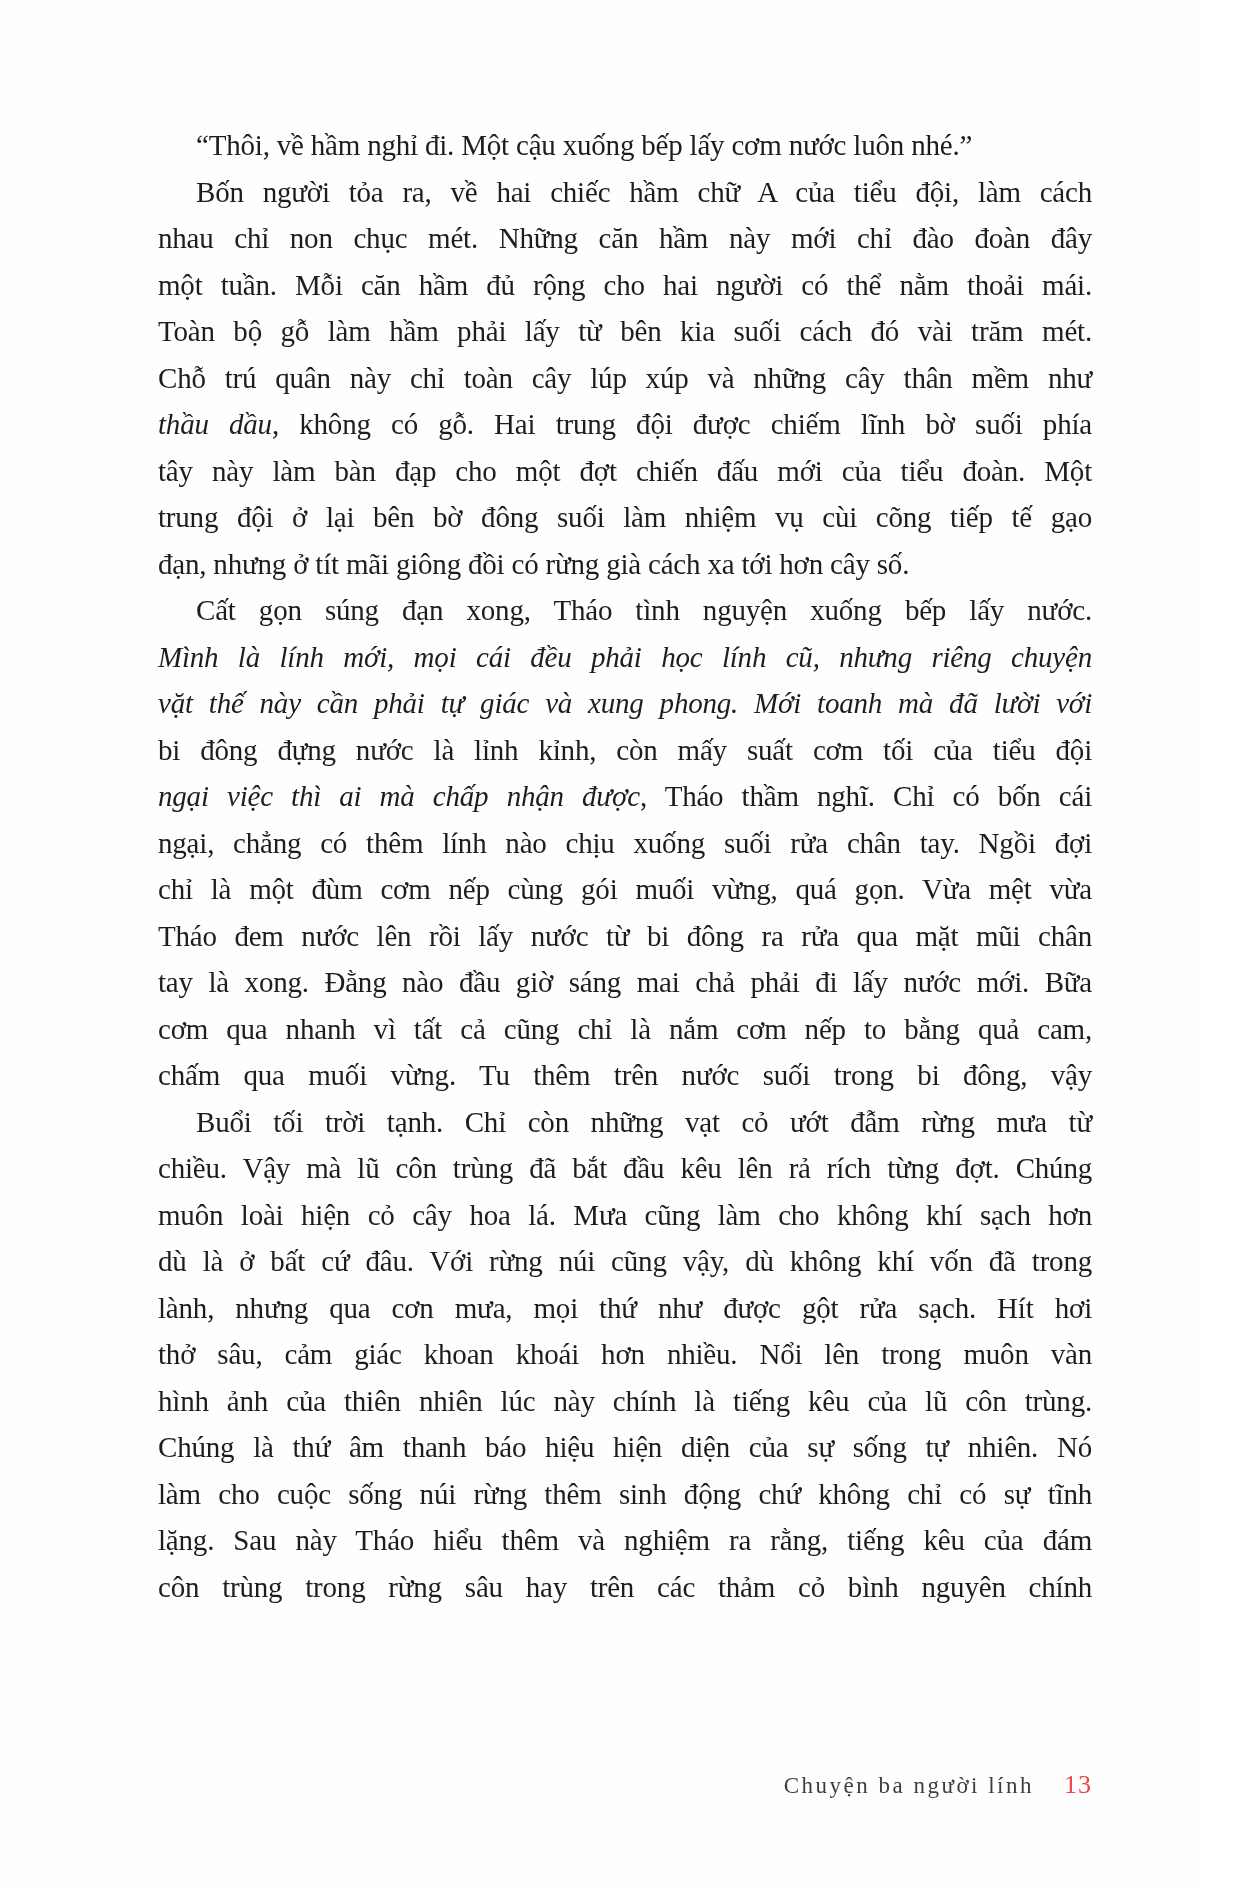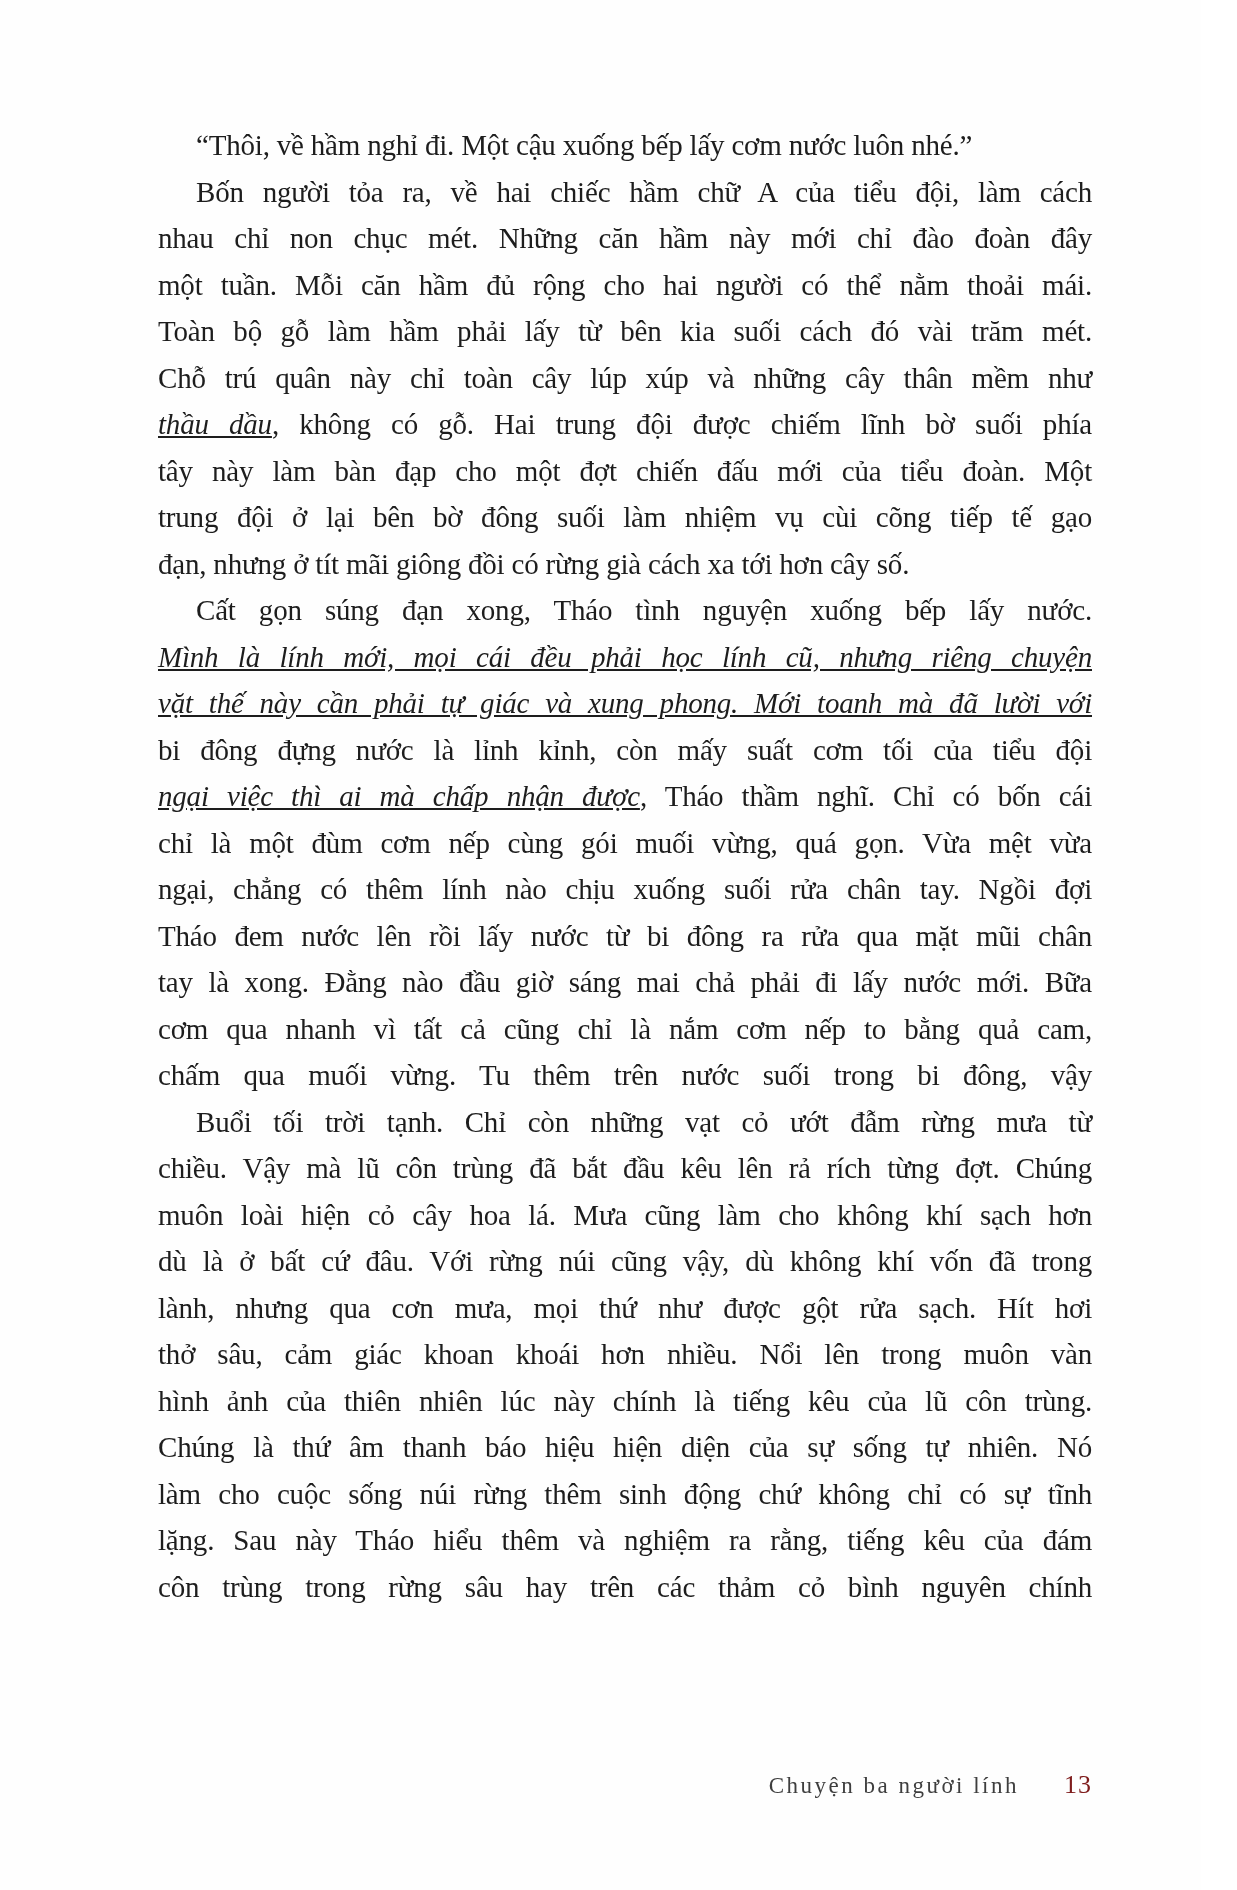--- a/index.html
+++ b/index.html
@@ -37,37 +37,36 @@
     white-space:nowrap;
   }
   .text-line.end{
     text-align-last:auto;
   }
   .text-line.indent{
     text-indent:38px;
   }
   .seg-italic{
     font-style:italic;
-    text-decoration:underline;
   }
   .footer{
     position:absolute;
     left:158px;
     top:1770px;
     width:934px;
     text-align:right;
     color:var(--footer-color);
     font-size:23px;
     letter-spacing:2.5px;
   }
   .footer-page{
     font-size:26px;
-    color:#7f1d1d;
+    color:#ef4444;
     letter-spacing:1px;
-    margin-left:45px;
+    margin-left:30px;
   }
 </style>
 </head>
 <body>
 
 <div class="page">
   <div class="text-block" id="text-block">
       <div class="text-line indent end"><span class="seg">“Thôi, về hầm nghỉ đi. Một cậu xuống bếp lấy cơm nước luôn nhé.”</span></div>
       <div class="text-line indent"><span class="seg">Bốn người tỏa ra, về hai chiếc hầm chữ A của tiểu đội, làm cách</span></div>
       <div class="text-line"><span class="seg">nhau chỉ non chục mét. Những căn hầm này mới chỉ đào đoàn đây</span></div>
@@ -76,22 +75,22 @@
       <div class="text-line"><span class="seg">Chỗ trú quân này chỉ toàn cây lúp xúp và những cây thân mềm như</span></div>
       <div class="text-line"><span class="seg seg-italic">thầu dầu</span><span class="seg">, không có gỗ. Hai trung đội được chiếm lĩnh bờ suối phía</span></div>
       <div class="text-line"><span class="seg">tây này làm bàn đạp cho một đợt chiến đấu mới của tiểu đoàn. Một</span></div>
       <div class="text-line"><span class="seg">trung đội ở lại bên bờ đông suối làm nhiệm vụ cùi cõng tiếp tế gạo</span></div>
       <div class="text-line end"><span class="seg">đạn, nhưng ở tít mãi giông đồi có rừng già cách xa tới hơn cây số.</span></div>
       <div class="text-line indent"><span class="seg">Cất gọn súng đạn xong, Tháo tình nguyện xuống bếp lấy nước.</span></div>
       <div class="text-line"><span class="seg seg-italic">Mình là lính mới, mọi cái đều phải học lính cũ, nhưng riêng chuyện</span></div>
       <div class="text-line"><span class="seg seg-italic">vặt thế này cần phải tự giác và xung phong. Mới toanh mà đã lười với</span></div>
       <div class="text-line"><span class="seg">bi đông đựng nước là lỉnh kỉnh, còn mấy suất cơm tối của tiểu đội</span></div>
       <div class="text-line"><span class="seg seg-italic">ngại việc thì ai mà chấp nhận được</span><span class="seg">, Tháo thầm nghĩ. Chỉ có bốn cái</span></div>
+      <div class="text-line"><span class="seg">ngại, chẳng có thêm lính nào chịu xuống suối rửa chân tay. Ngồi đợi</span></div>
       <div class="text-line"><span class="seg">chỉ là một đùm cơm nếp cùng gói muối vừng, quá gọn. Vừa mệt vừa</span></div>
-      <div class="text-line"><span class="seg">ngại, chẳng có thêm lính nào chịu xuống suối rửa chân tay. Ngồi đợi</span></div>
       <div class="text-line"><span class="seg">Tháo đem nước lên rồi lấy nước từ bi đông ra rửa qua mặt mũi chân</span></div>
       <div class="text-line"><span class="seg">tay là xong. Đằng nào đầu giờ sáng mai chả phải đi lấy nước mới. Bữa</span></div>
       <div class="text-line"><span class="seg">cơm qua nhanh vì tất cả cũng chỉ là nắm cơm nếp to bằng quả cam,</span></div>
       <div class="text-line"><span class="seg">chấm qua muối vừng. Tu thêm trên nước suối trong bi đông, vậy</span></div>
       <div class="text-line indent"><span class="seg">Buổi tối trời tạnh. Chỉ còn những vạt cỏ ướt đẫm rừng mưa từ</span></div>
       <div class="text-line"><span class="seg">chiều. Vậy mà lũ côn trùng đã bắt đầu kêu lên rả rích từng đợt. Chúng</span></div>
       <div class="text-line"><span class="seg">muôn loài hiện cỏ cây hoa lá. Mưa cũng làm cho không khí sạch hơn</span></div>
       <div class="text-line"><span class="seg">dù là ở bất cứ đâu. Với rừng núi cũng vậy, dù không khí vốn đã trong</span></div>
       <div class="text-line"><span class="seg">lành, nhưng qua cơn mưa, mọi thứ như được gột rửa sạch. Hít hơi</span></div>
       <div class="text-line"><span class="seg">thở sâu, cảm giác khoan khoái hơn nhiều. Nổi lên trong muôn vàn</span></div>

